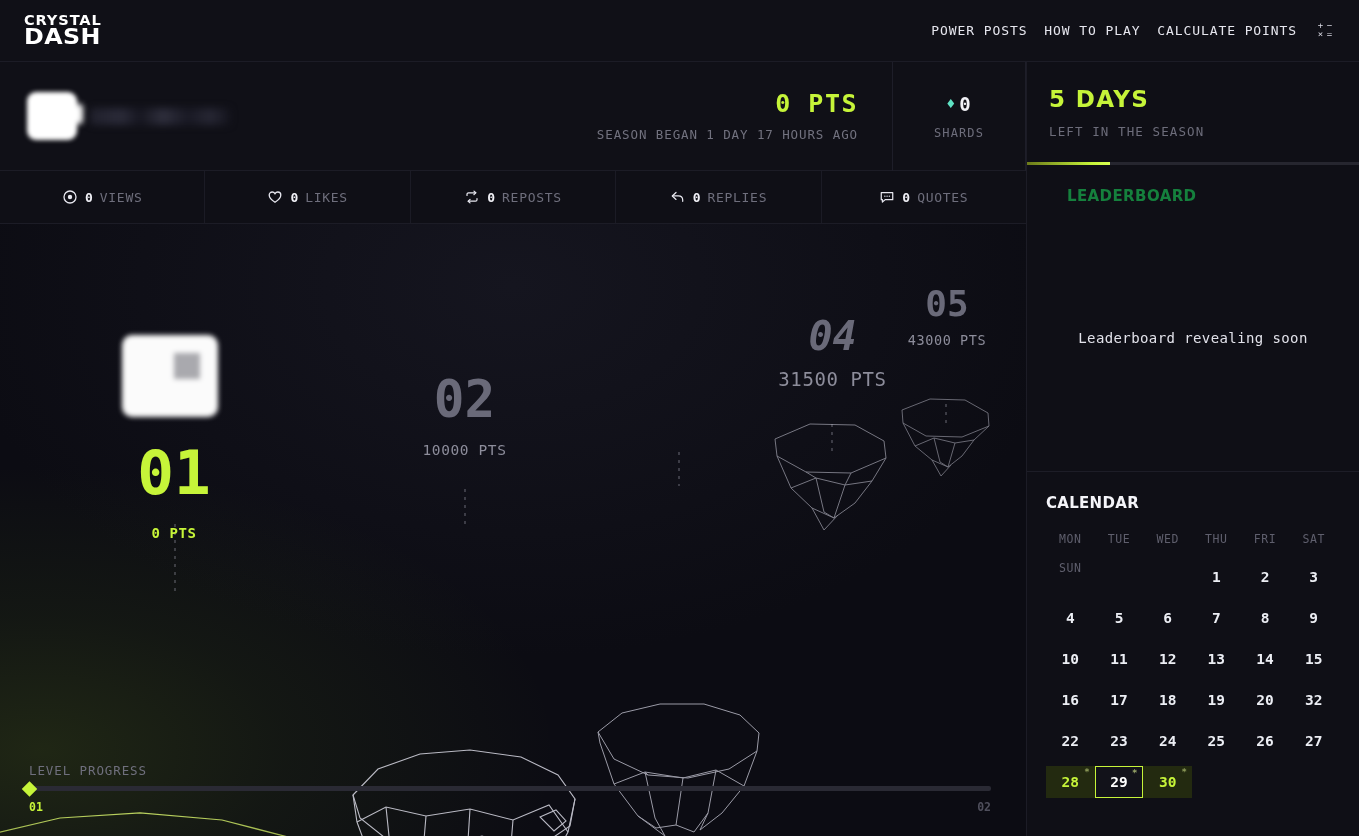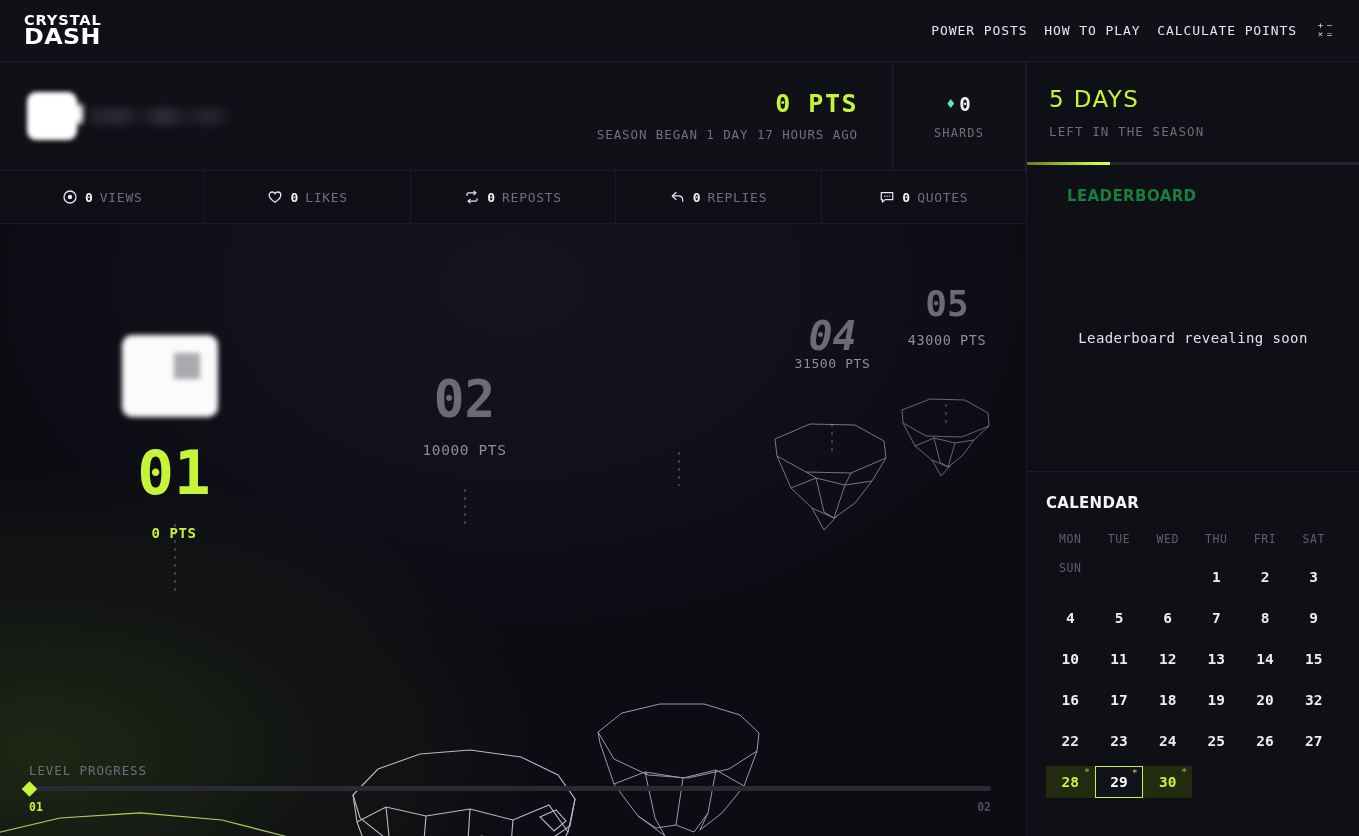--- a/index.html
+++ b/index.html
@@ -297,21 +297,21 @@
     border-left: 1px solid #1c1c26;
     z-index: 35;
   }
   .season {
     padding: 26px 22px 0 22px;
     height: 100px;
   }
   .season-days {
     font-family: "DejaVu Sans", sans-serif;
     font-size: 23px;
-    font-weight: normal;
+    font-weight: bold;
     color: #c6f439;
     letter-spacing: 1.4px;
     line-height: 1;
   }
   .season-sub {
     margin-top: 13px;
     font-size: 12.5px;
     color: #6d6d7b;
     letter-spacing: 1.1px;
   }
@@ -604,21 +604,21 @@
     </div>
 
     <div class="rank" style="left:396px; top:150px; width:137px;">
       <div class="rank-num" style="font-size:51px;">02</div>
       <div class="rank-pts" style="font-size:14.5px; margin-top:17px;">10000 PTS</div>
     </div>
 
 
     <div class="rank" style="left:773px; top:92px; width:119px;">
       <div class="rank-num" style="font-size:40px;font-style:italic;">04</div>
-      <div class="rank-pts" style="font-size:13px; ">31500 PTS</div>
+      <div class="rank-pts" style="font-size:19px; margin-top:12px;">31500 PTS</div>
     </div>
 
     <div class="rank" style="left:892px; top:62px; width:110px;">
       <div class="rank-num" style="font-size:36px;">05</div>
       <div class="rank-pts" style="font-size:13.5px; margin-top:10px;">43000 PTS</div>
     </div>
 
     <div class="levelprog">
       <div class="lp-label">LEVEL PROGRESS</div>
       <div class="lp-track">

